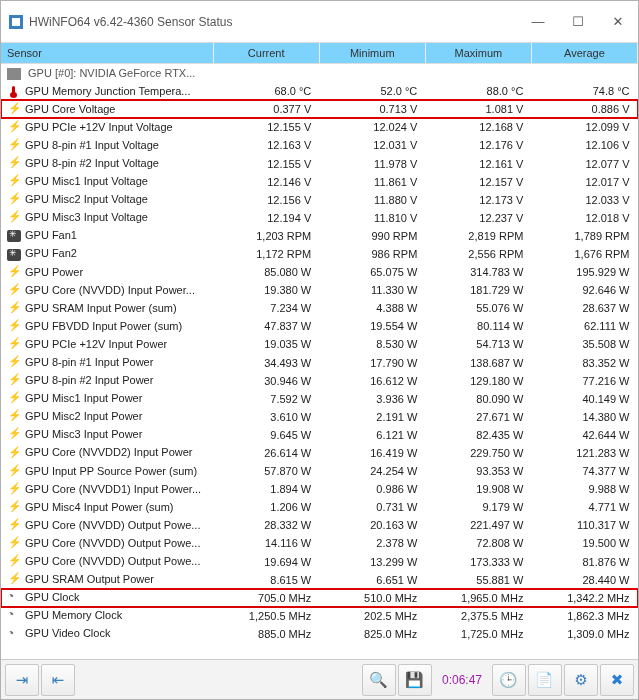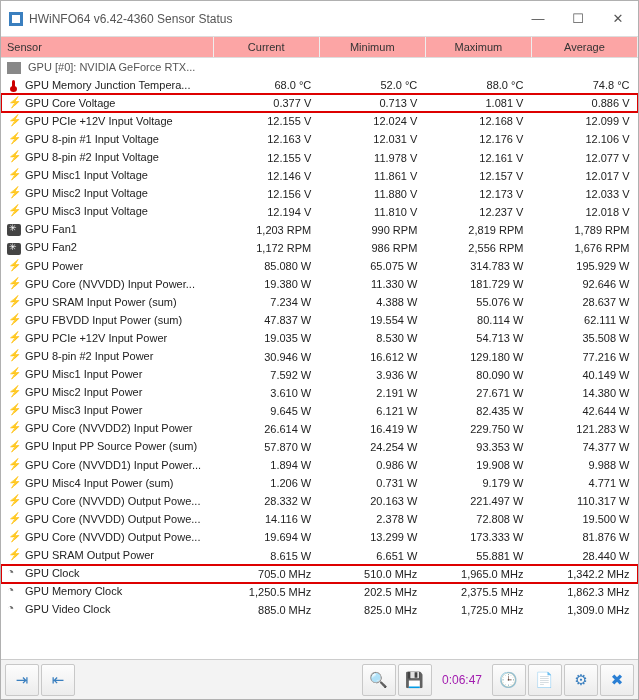--- a/index.html
+++ b/index.html
@@ -8,21 +8,21 @@
     font-size: 11px;
     background: #fff;
     width: 639px;
     height: 700px;
     overflow: hidden;
     border: 1px solid #b0b0b0;
     display: flex;
     flex-direction: column;
   }
   .titlebar {
-    height: 36px;
+    height: 42px;
     background: #fff;
     border-bottom: 1px solid #ddd;
     display: flex;
     align-items: center;
     padding-left: 8px;
     color: #555;
     font-size: 12px;
   }
   .titlebar-icon {
     width: 14px; height: 14px; margin-right: 6px;
@@ -43,21 +43,21 @@
     width:100%;
     border-collapse:collapse;
     table-layout:fixed;
   }
   thead th {
     text-align:left;
     font-weight:normal;
     padding:4px 6px;
     border-bottom:1px solid #ddd;
     border-right:1px solid #eee;
-    background:#fca5a5;
+    background:#7dd3fc;
     color:#333;
     font-size:11px;
     position:sticky;
     top:0;
   }
   thead th.num { text-align:center; }
   col.c-name { width: 210px; }
   col.c-val { width: 105px; }
   tbody td {
     padding:2.5px 6px;
@@ -285,20 +285,27 @@
           <td class="num">62.111 W</td>
         </tr>
         <tr>
           <td><span class="row-icon ico-power"></span><span>GPU PCIe +12V Input Power</span></td>
           <td class="num">19.035 W</td>
           <td class="num">8.530 W</td>
           <td class="num">54.713 W</td>
           <td class="num">35.508 W</td>
         </tr>
         <tr>
+          <td><span class="row-icon ico-power"></span><span>GPU 8-pin #1 Input Power</span></td>
+          <td class="num">34.493 W</td>
+          <td class="num">17.790 W</td>
+          <td class="num">138.687 W</td>
+          <td class="num">83.352 W</td>
+        </tr>
+        <tr>
           <td><span class="row-icon ico-power"></span><span>GPU 8-pin #2 Input Power</span></td>
           <td class="num">30.946 W</td>
           <td class="num">16.612 W</td>
           <td class="num">129.180 W</td>
           <td class="num">77.216 W</td>
         </tr>
         <tr>
           <td><span class="row-icon ico-power"></span><span>GPU Misc1 Input Power</span></td>
           <td class="num">7.592 W</td>
           <td class="num">3.936 W</td>

